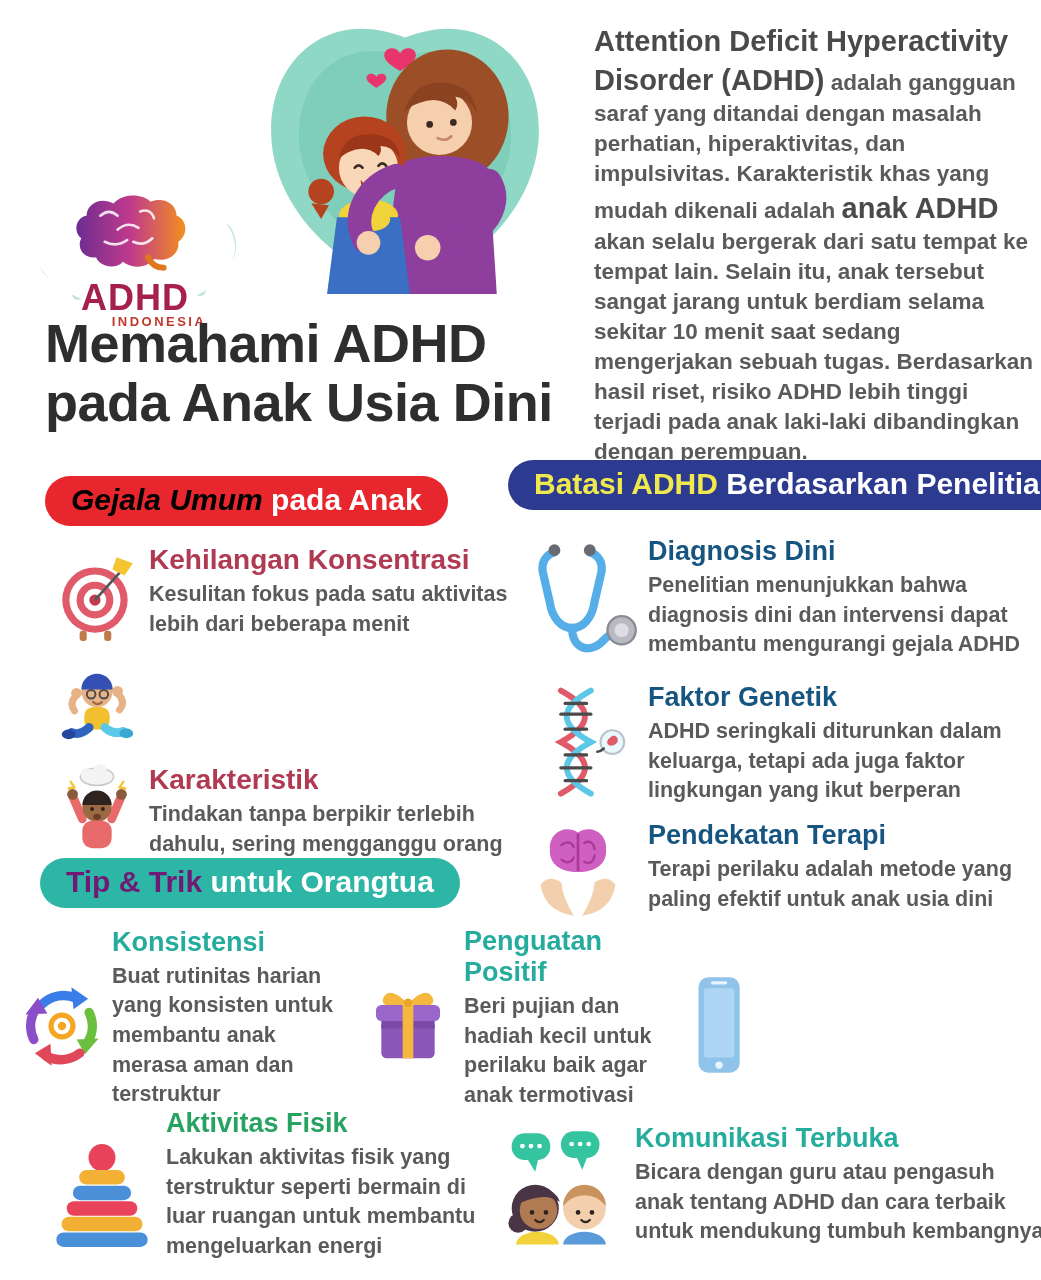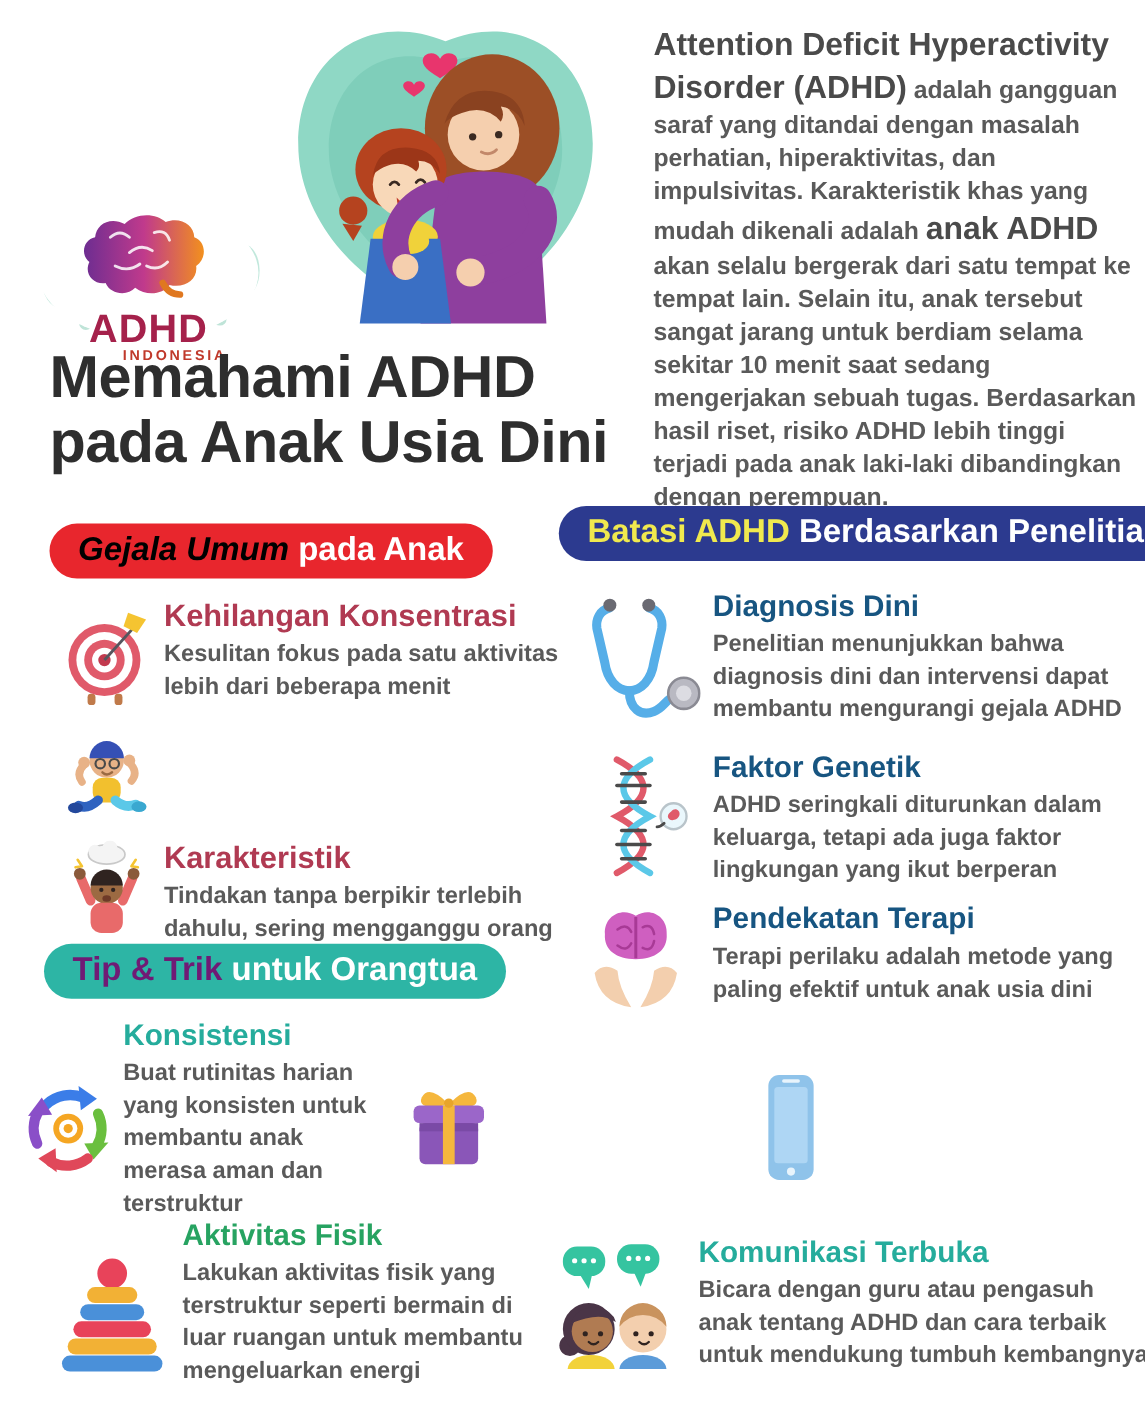--- a/index.html
+++ b/index.html
@@ -341,20 +341,24 @@
         <svg width="96" height="96" viewBox="0 0 90 90">
           <path d="M44 28 q-16 -16 -22 -5 q-4 9 14 9 Z" fill="#f5b73d"></path>
           <path d="M46 28 q16 -16 22 -5 q4 9 -14 9 Z" fill="#f5b73d"></path>
           <rect x="15" y="30" width="60" height="15" rx="5" fill="#9b66c9"></rect>
           <rect x="20" y="45" width="50" height="35" rx="5" fill="#8a56b8"></rect>
           <rect x="20" y="45" width="50" height="7" fill="#7a4aa6"></rect>
           <rect x="40" y="30" width="10" height="50" fill="#f5b73d"></rect>
           <circle cx="45" cy="28" r="4" fill="#e8a52a"></circle>
         </svg>
       </div>
+      <div class="tip-body">
+        <div class="item-title tip-title">Penguatan Positif</div>
+        <div class="item-desc">Beri pujian dan hadiah kecil untuk perilaku baik agar anak termotivasi</div>
+      </div>
     </div>
 
     <div class="tip-col col-3">
       <div class="icon-box tip-icon-phone">
         <svg width="66" height="104" viewBox="0 0 60 96">
           <rect x="12" y="4" width="38" height="88" rx="9" fill="#8fc3ea"></rect>
           <rect x="17" y="14" width="28" height="64" rx="3" fill="#aed6f4"></rect>
           <line x1="25" y1="9" x2="37" y2="9" stroke="#e8f4fc" stroke-width="3" stroke-linecap="round"></line>
           <circle cx="31" cy="85" r="3.4" fill="#e8f4fc"></circle>
         </svg>

